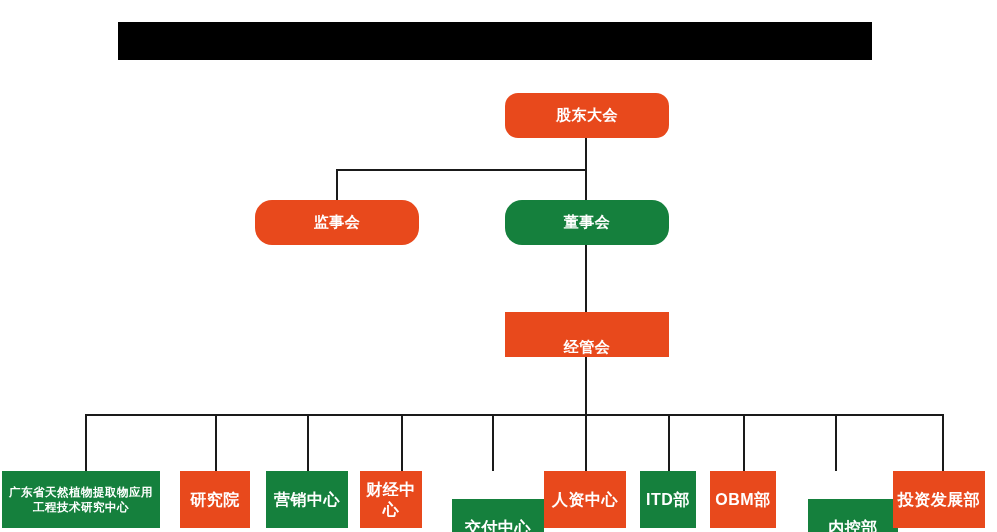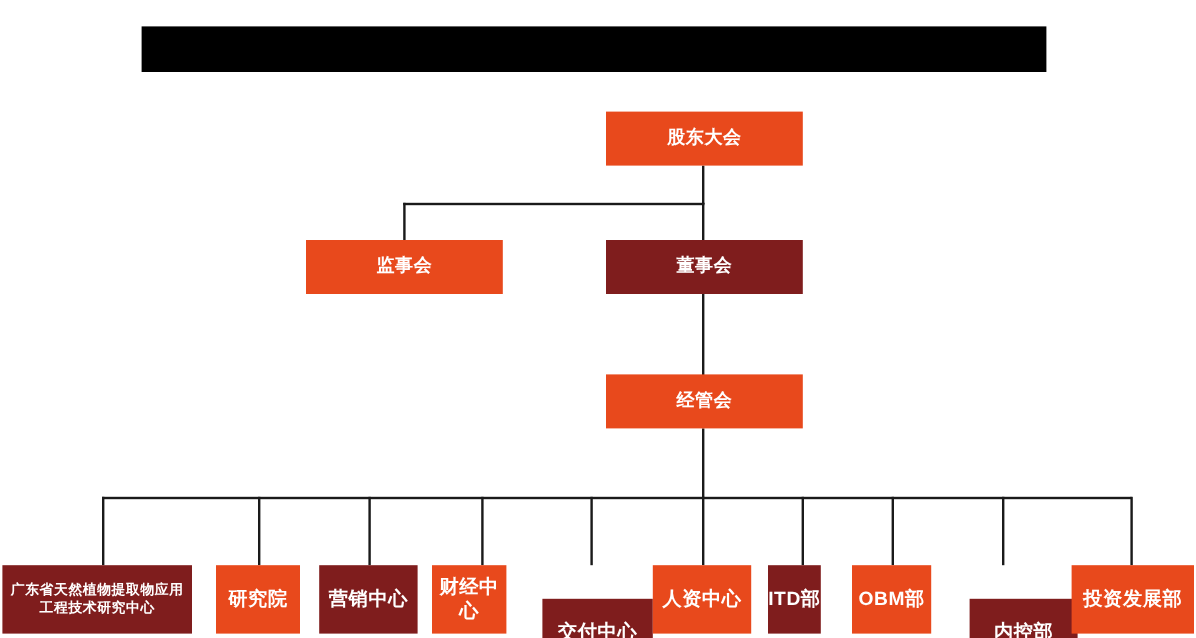--- a/index.html
+++ b/index.html
@@ -41,25 +41,25 @@
     justify-content: center;
     text-align: center;
     color: #ffffff;
     font-weight: bold;
     letter-spacing: 0.5px;
     line-height: 1.25;
     border: 0;
     user-select: none;
   }
   .node.dark  { background: #E8491C; }
-  .node.light { background: #7f1d1d; }
+  .node.light { background: #15803d; }
 
-  .node.lvl1 { font-size: 15px; }
-  .node.lvl2 { font-size: 15px; }
-  .node.lvl3 { font-size: 15px; }
+  .node.lvl1 { font-size: 15px; border-radius: 13px; }
+  .node.lvl2 { font-size: 15px; border-radius: 17px; }
+  .node.lvl3 { font-size: 15px; align-items: flex-end; }
   .node.leaf { font-size: 16px; }
   .node.leaf.small { font-size: 11.5px; font-weight: bold; padding: 0 4px; }
 </style>
 </head>
 <body>
 
 <div id="org-chart">
 
   <div class="title-banner" style="left: 118px; top: 22px; width: 754px; height: 38px; background: rgb(0, 0, 0);"></div>
 
@@ -108,27 +108,27 @@
       </div>
       <div class="node dark leaf" style="left: 360px; top: 471px; width: 62px; height: 57px;">
         <span>财经中心</span>
       </div>
       <div class="node light leaf" style="left: 452px; top: 471px; width: 92px; height: 57px; margin-top: 28px;">
         <span>交付中心</span>
       </div>
       <div class="node dark leaf" style="left: 544px; top: 471px; width: 82px; height: 57px;">
         <span>人资中心</span>
       </div>
-      <div class="node light leaf" style="left: 640px; top: 471px; width: 44px; height: 57px;">
+      <div class="node light leaf" style="left: 640px; top: 471px; width: 56px; height: 57px;">
         <span>ITD部</span>
       </div>
       <div class="node dark leaf" style="left: 710px; top: 471px; width: 66px; height: 57px;">
         <span>OBM部</span>
       </div>
       <div class="node light leaf" style="left: 808px; top: 471px; width: 90px; height: 57px; margin-top: 28px;">
         <span>内控部</span>
       </div>
-      <div class="node dark leaf" style="left: 893px; top: 471px; width: 102px; height: 57px;">
+      <div class="node dark leaf" style="left: 893px; top: 471px; width: 92px; height: 57px;">
         <span>投资发展部</span>
       </div>
     </div>
 
 </div>
 
 </body></html>

